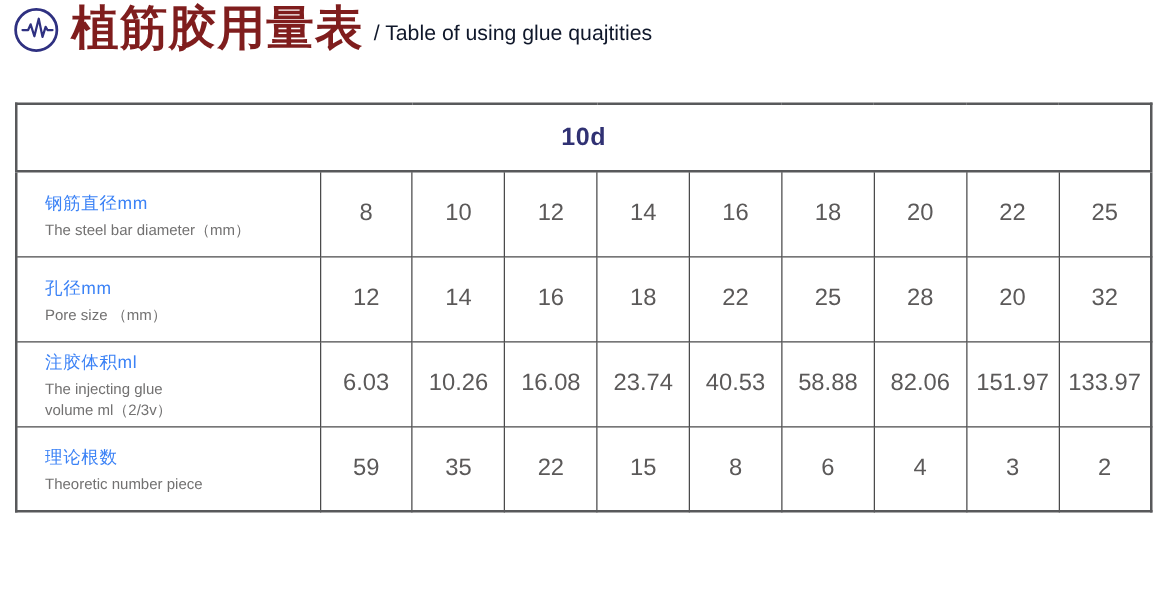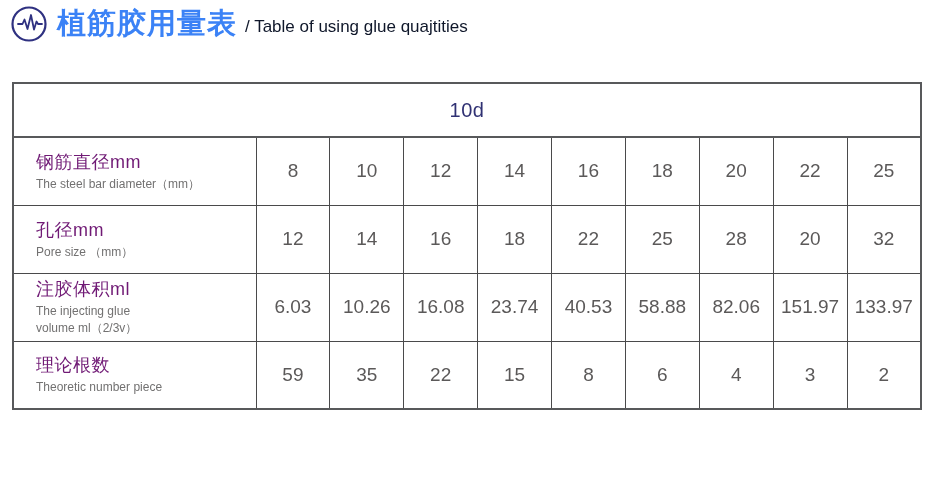--- a/index.html
+++ b/index.html
@@ -11,21 +11,21 @@
   }
   .page { width: 926px; height: 492px; position: relative; background: #ffffff; }
 
   
   .title-bar {
     position: absolute; left: 10px; top: 2px;
     display: flex; align-items: flex-start;
   }
   .pulse-icon { width: 38px; height: 38px; margin-top: 3px; flex: 0 0 auto; }
   .title-cn {
-    color: #3b82f6; font-size: 29px; font-weight: 600;
+    color: #7f1d1d; font-size: 38px; font-weight: 600;
     letter-spacing: 1px; line-height: 42px; margin-left: 9px;
     white-space: nowrap;
   }
   .title-en {
     color: #0f172a; font-size: 17px; font-weight: 500;
     margin-left: 8px; padding-top: 15px; white-space: nowrap;
   }
 
   
   table.spec {
@@ -38,28 +38,28 @@
   table.spec col.label-col { width: 243px; }
   td {
     border: 1px solid #4a4a4b;
     text-align: center; vertical-align: middle;
     color: #5b5959; font-size: 19px;
     height: 68px; padding: 0;
   }
   tr.span-row td {
     height: 54px;
     border-bottom: 2px solid #58595b;
-    color: #303173; font-size: 20px; font-weight: 400;
+    color: #303173; font-size: 20px; font-weight: 700;
     letter-spacing: 0.5px;
   }
   td.label-cell {
     text-align: left; padding-left: 22px; padding-right: 6px;
   }
   .label-cell .cn {
-    color: #701a75; font-size: 18px; line-height: 24px;
+    color: #3b82f6; font-size: 14px; line-height: 24px;
     letter-spacing: 0.5px;
   }
   .label-cell .en {
     color: #727171; font-size: 12px; line-height: 17px;
     margin-top: 2px; white-space: pre-line;
   }
 </style>
 </head>
 <body>
 

